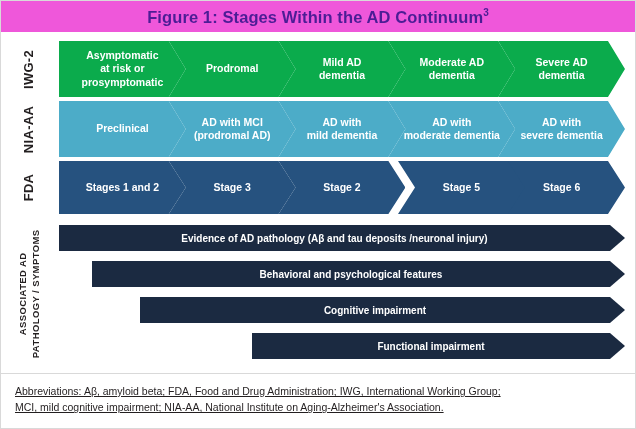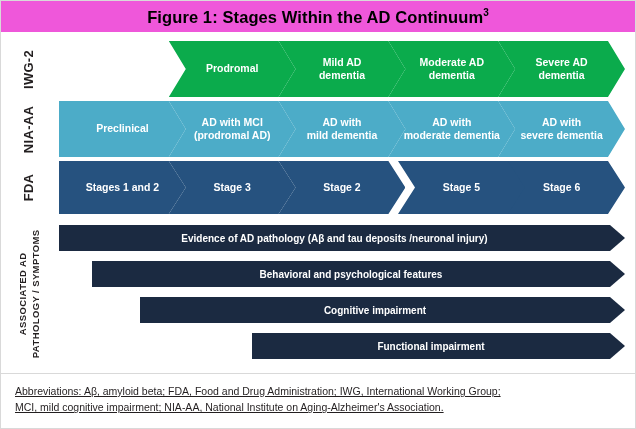--- a/index.html
+++ b/index.html
@@ -17,21 +17,21 @@
     box-sizing:border-box;
   }
 
   
   .title-bar{
     position:absolute;left:0;top:0;width:100%;height:31px;
     background:#ef57da;
     display:flex;align-items:center;justify-content:center;
   }
   .title-bar .title-text{
-    color:#000000;font-size:16.5px;font-weight:bold;letter-spacing:.1px;
+    color:#4c1d95;font-size:16.5px;font-weight:bold;letter-spacing:.1px;
     line-height:1;white-space:nowrap;
   }
   .title-text sup{font-size:10px;vertical-align:super;font-weight:bold;}
 
   
   .row{position:absolute;left:0;width:636px;}
   .row-label{
     position:absolute;left:0;top:0;width:56px;height:100%;
     display:flex;align-items:center;justify-content:center;
   }
@@ -113,20 +113,23 @@
     <div class="title-text">
       <span>Figure 1: Stages Within the AD Continuum</span><sup>3</sup>
     </div>
   </div>
 
   <div class="row row-iwg">
     <div class="row-label">
       <span>IWG-2</span>
     </div>
     <div class="chev-track">
+      <div class="chev first" style="left: 0px; width: 126.8px; z-index: 5;">
+          <span class="lbl">Asymptomatic<br>at risk or<br>prosymptomatic</span>
+        </div>
       <div class="chev mid" style="left: 109.8px; width: 126.8px; z-index: 4;">
           <span class="lbl">Prodromal</span>
         </div>
       <div class="chev mid" style="left: 219.6px; width: 126.8px; z-index: 3;">
           <span class="lbl">Mild AD<br>dementia</span>
         </div>
       <div class="chev mid" style="left: 329.4px; width: 126.8px; z-index: 2;">
           <span class="lbl">Moderate AD<br>dementia</span>
         </div>
       <div class="chev last" style="left: 439.2px; width: 126.8px; z-index: 1;">

